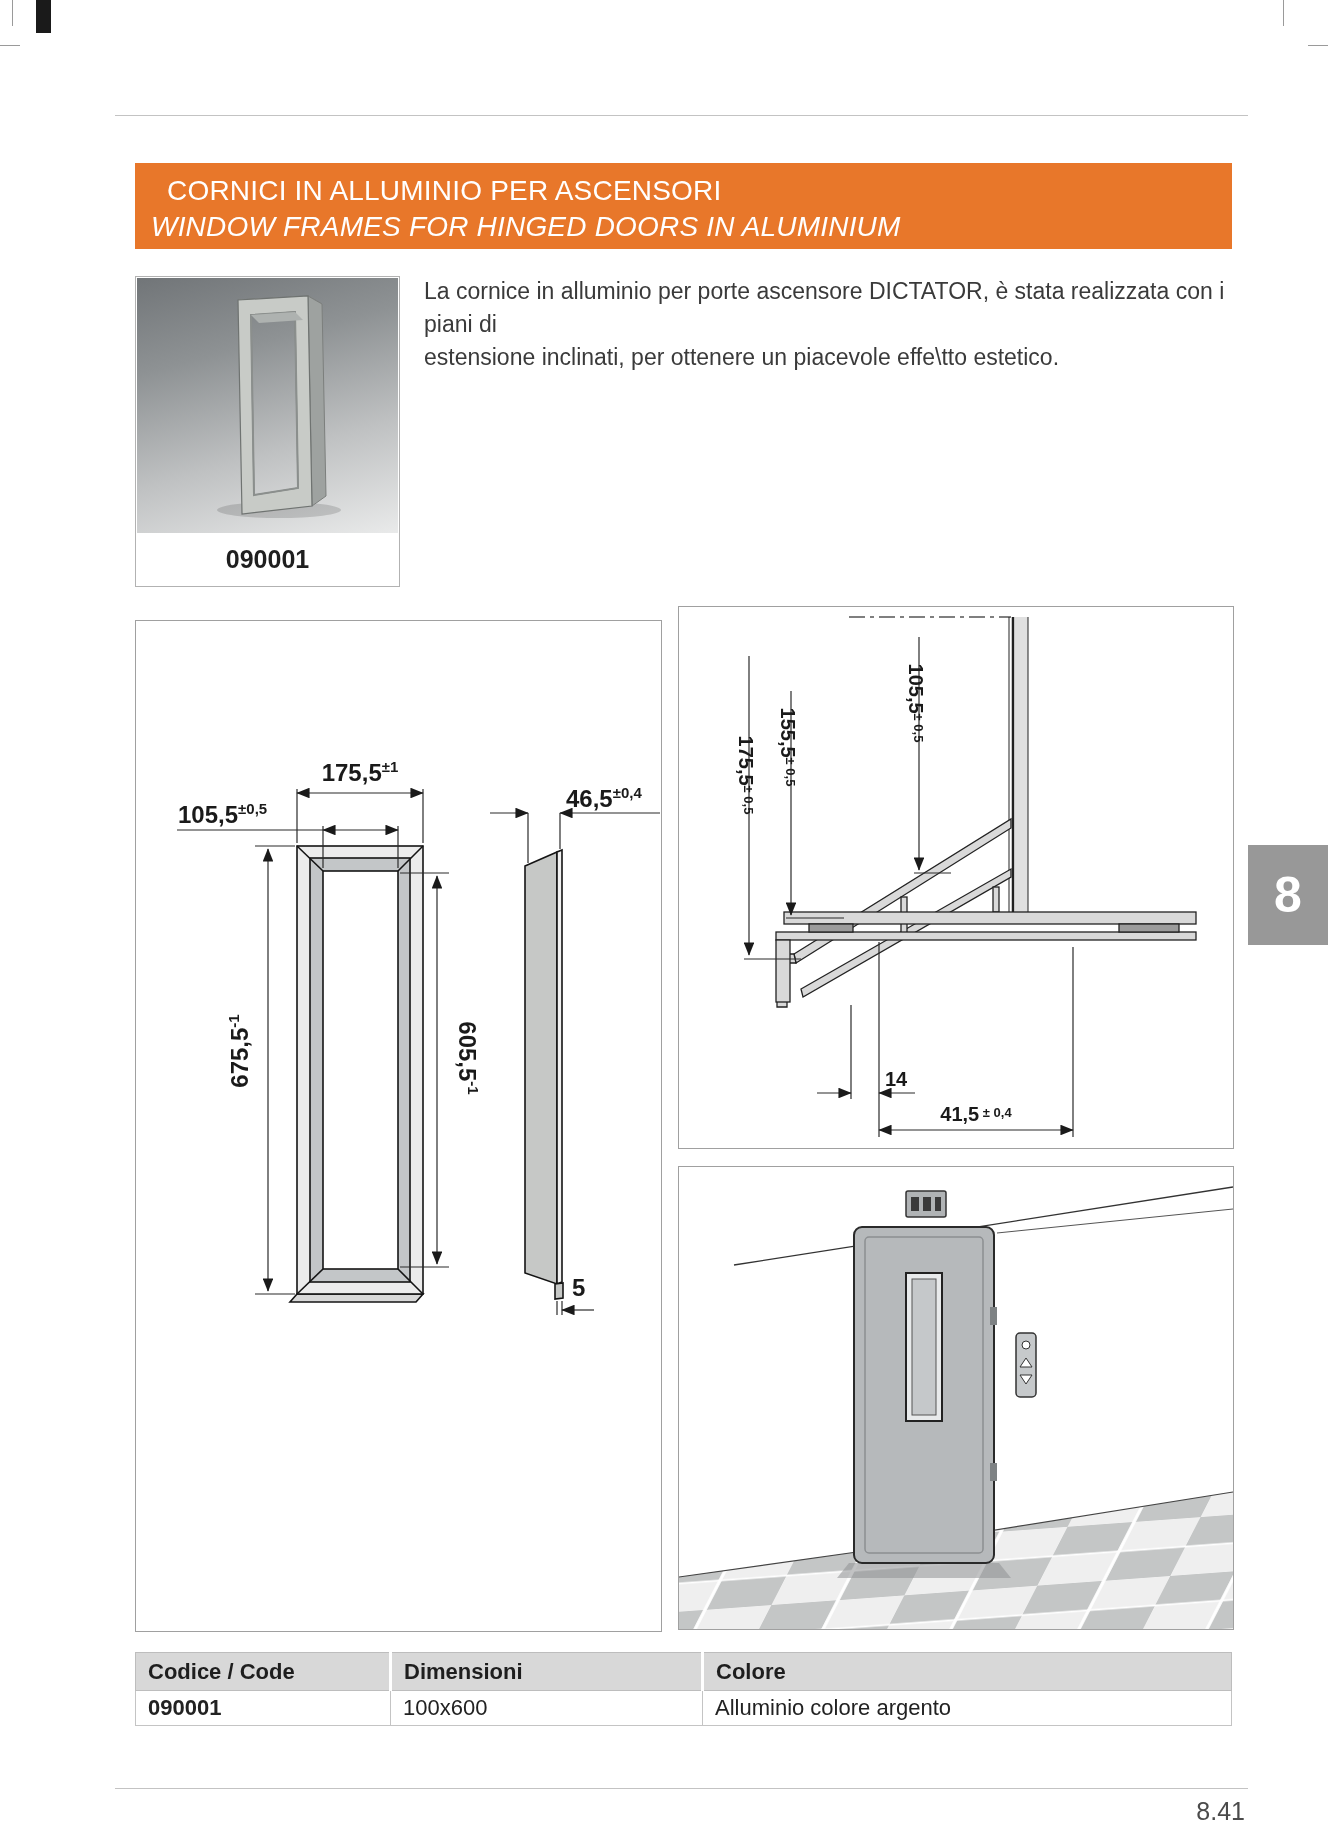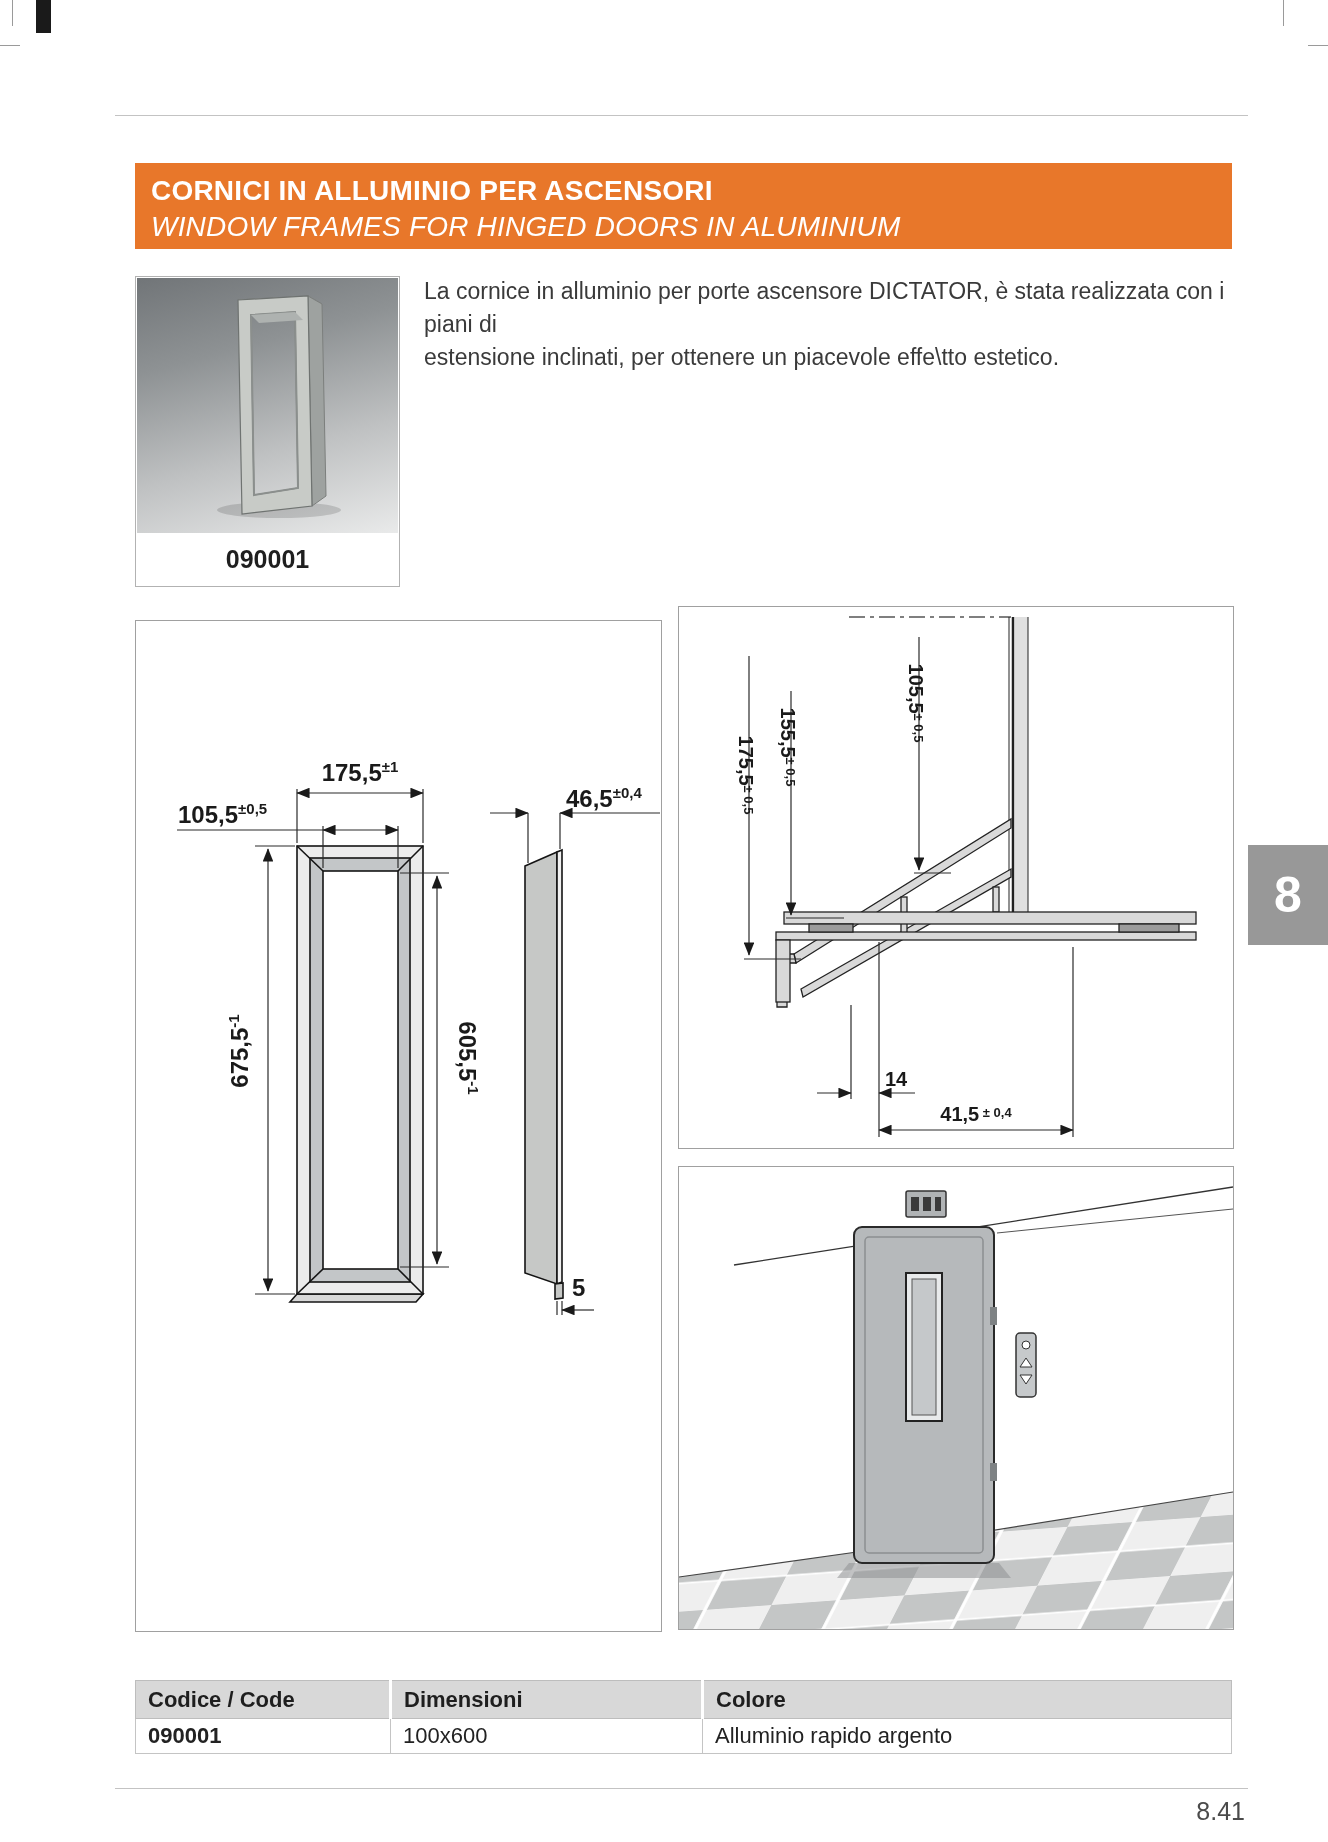--- a/index.html
+++ b/index.html
@@ -9,21 +9,21 @@
 
   
   .mark { position:absolute; background:#1a1a1a; }
   .mark-line { position:absolute; background:#9a9a9a; }
 
   .rule { position:absolute; left:115px; width:1133px; height:1px; background:#c3c3c3; }
 
   
   .band { position:absolute; left:135px; top:163px; width:1097px; height:86px;
           background:#e8772a; color:#fff; padding:10px 0 0 16px; }
-  .band .t1 { font-size:28px; font-weight:bold; line-height:36px; letter-spacing:.2px; }
+  .band .t1 { font-size:28px; font-weight:normal; line-height:36px; letter-spacing:.2px;margin-left:16px; }
   .band .t2 { font-size:28px; font-weight:normal; font-style:italic; line-height:36px; letter-spacing:.2px; }
 
   
   .product-box { position:absolute; left:135px; top:276px; width:265px; height:311px;
                  border:1px solid #b2b2b2; background:#fff; }
   .product-photo { position:absolute; left:1px; top:1px; width:261px; height:255px;
                    background:linear-gradient(165deg,#717578 0%,#8e9294 30%,#bfc1c2 65%,#e9eaea 100%); }
   .product-code { position:absolute; left:0; bottom:12px; width:100%; text-align:center;
                   font-size:25px; font-weight:bold; color:#1f1f1f; }
 
@@ -35,21 +35,21 @@
   .panel-section { left:678px; top:606px; width:556px; height:543px; }
   .panel-illus { left:678px; top:1166px; width:556px; height:464px; }
 
   svg { display:block; }
   .dim { font-family:"Liberation Sans", sans-serif; font-size:24px; font-weight:bold; fill:#1a1a1a; }
   .dim-sm { font-family:"Liberation Sans", sans-serif; font-size:20px; font-weight:bold; fill:#1a1a1a; }
   .tol { font-size:15px; font-weight:bold; }
   .tol-sm { font-size:13px; font-weight:bold; }
 
   
-  .spec-table { position:absolute; left:135px; top:1652px; width:1097px; border-collapse:collapse;margin-top:28px; }
+  .spec-table { position:absolute; left:135px; top:1652px; width:1097px; border-collapse:collapse; }
   .spec-table th { background:#d8d8d8; text-align:left; font-size:22px; font-weight:bold; color:#1e1e1e;
                    height:38px; padding:0 0 0 12px; border:1px solid #bdbdbd; border-left:3px solid #fff; }
   .spec-table th:first-child { border-left:1px solid #bdbdbd; }
   .spec-table td { font-size:22px; color:#222; height:35px; padding:0 0 0 12px;
                    border:1px solid #c4c4c4; background:#fff; }
   .spec-table td.code { font-weight:bold; }
 
   .page-number { position:absolute; top:1797px; left:1115px; width:130px; text-align:right;
                  font-size:25px; color:#4b4b4b; }
 
@@ -259,21 +259,21 @@
       <tr>
         <th style="width:255px;">Codice / Code</th>
         <th style="width:312px;">Dimensioni</th>
         <th>Colore</th>
       </tr>
     </thead>
     <tbody>
       <tr>
         <td class="code">090001</td>
         <td>100x600</td>
-        <td>Alluminio rapido argento</td>
+        <td>Alluminio colore argento</td>
       </tr>
     </tbody>
   </table>
 
   <div class="rule" style="top:1788px;"></div>
   <div class="page-number">8.41</div>
   <div class="chapter-tab">8</div>
 
 </div>
 

